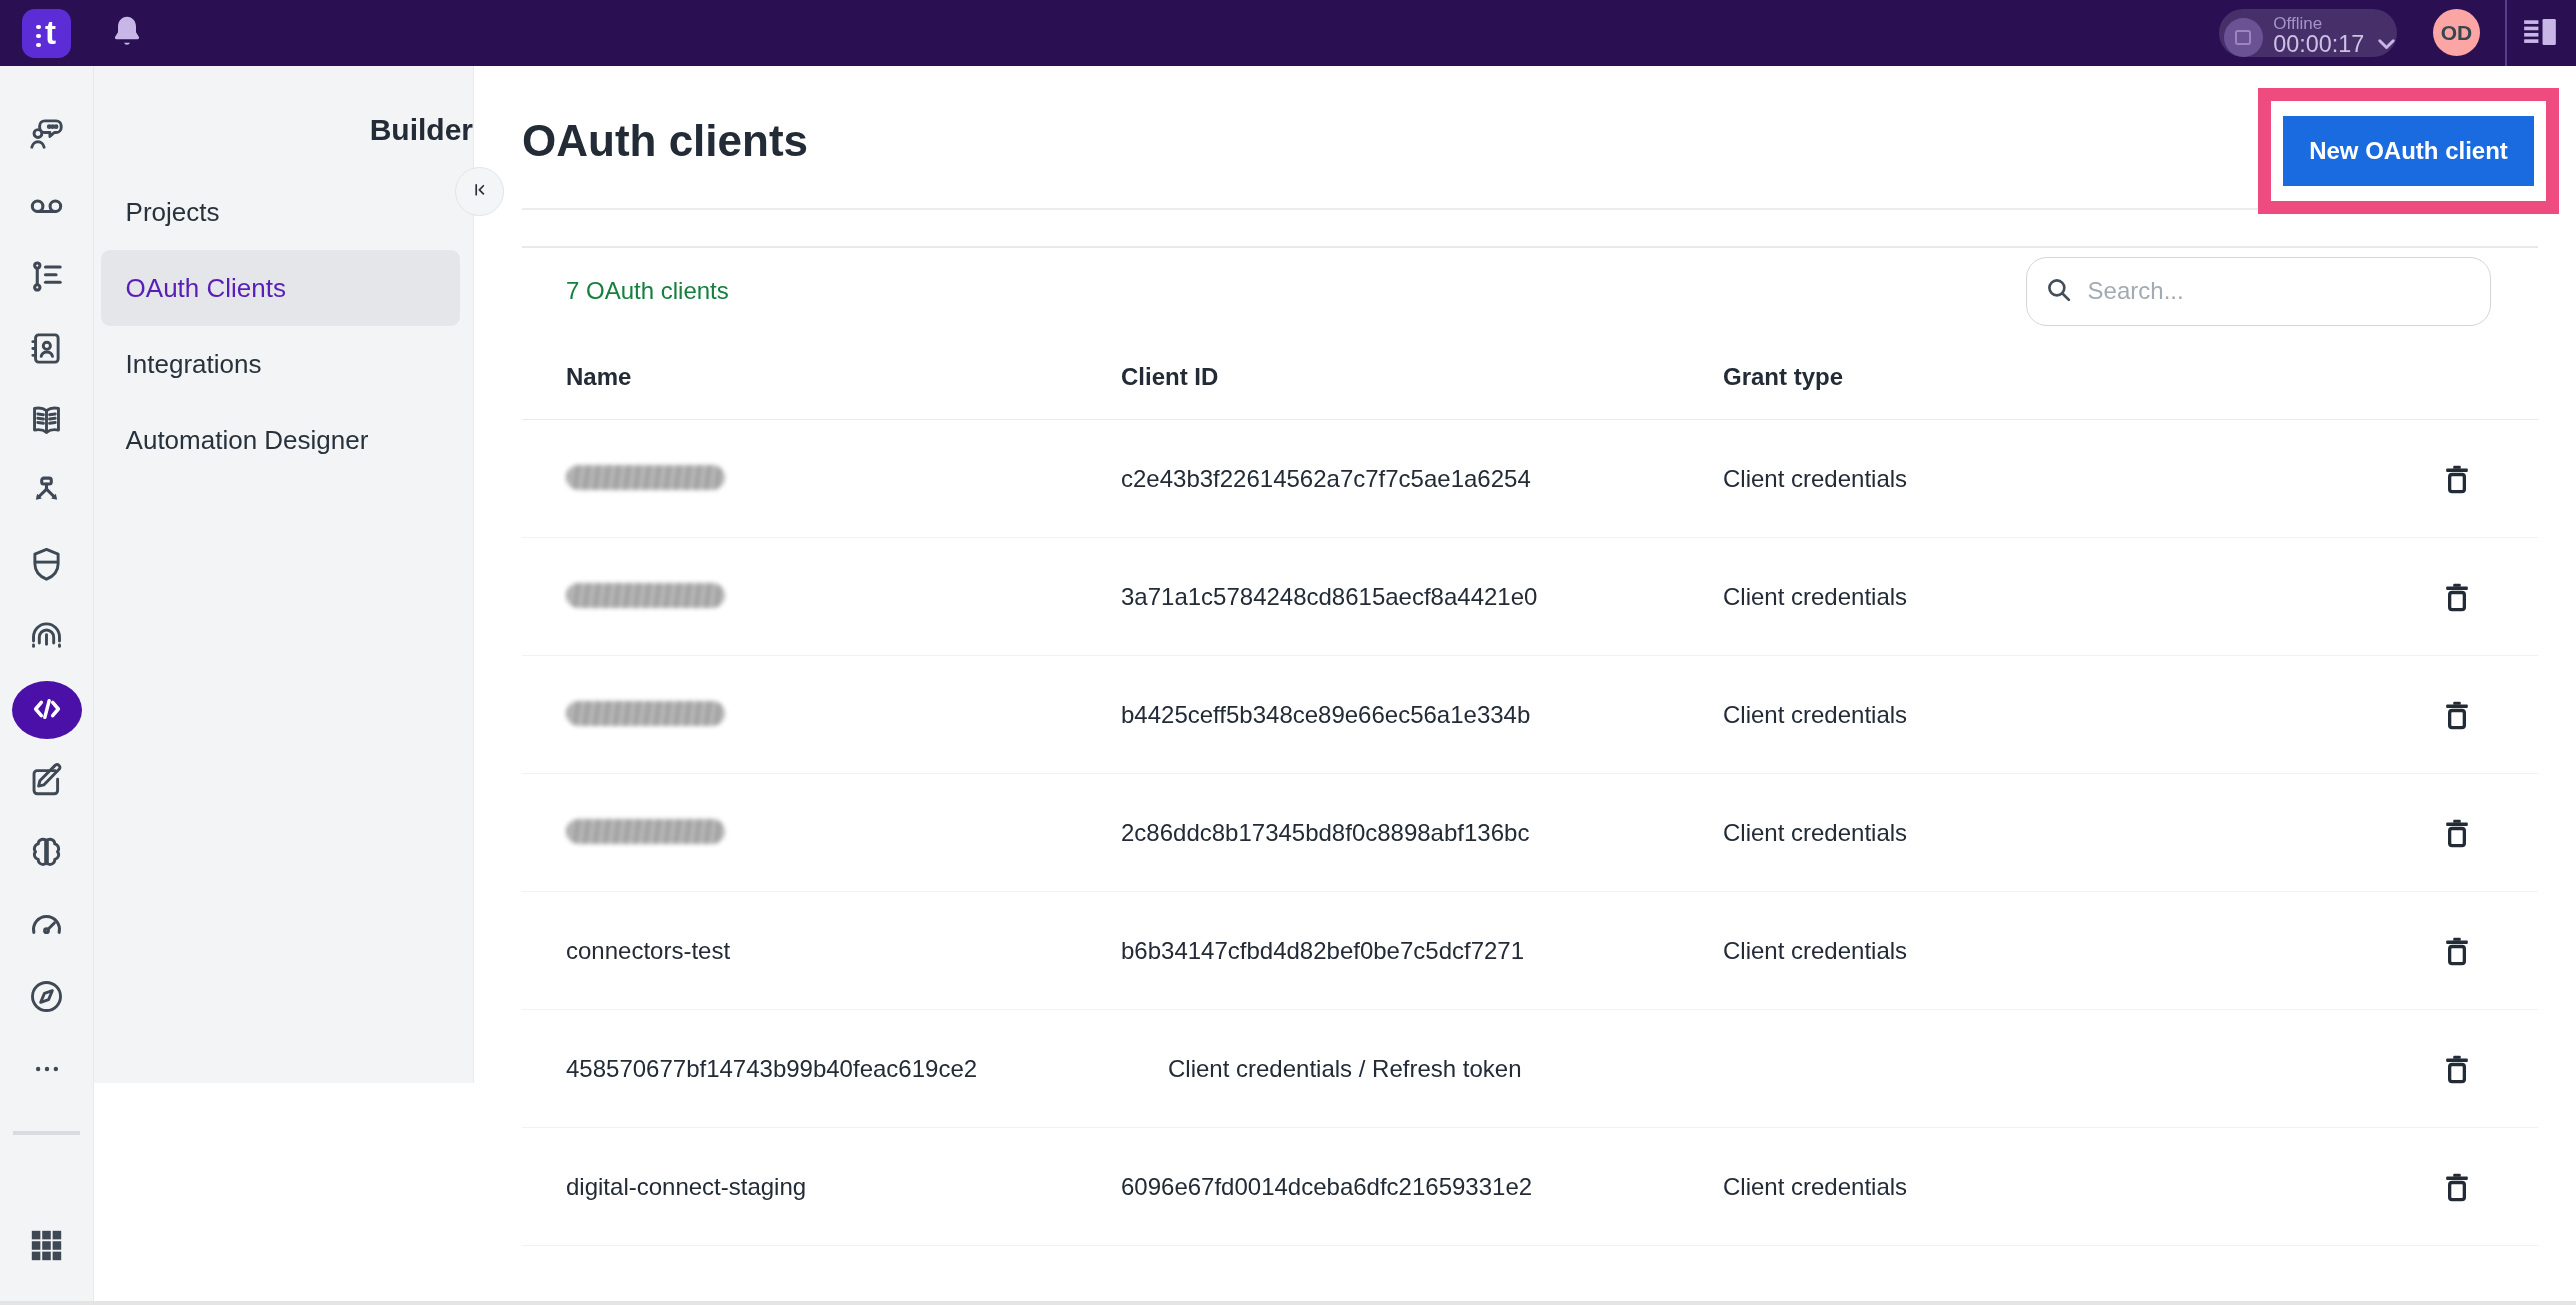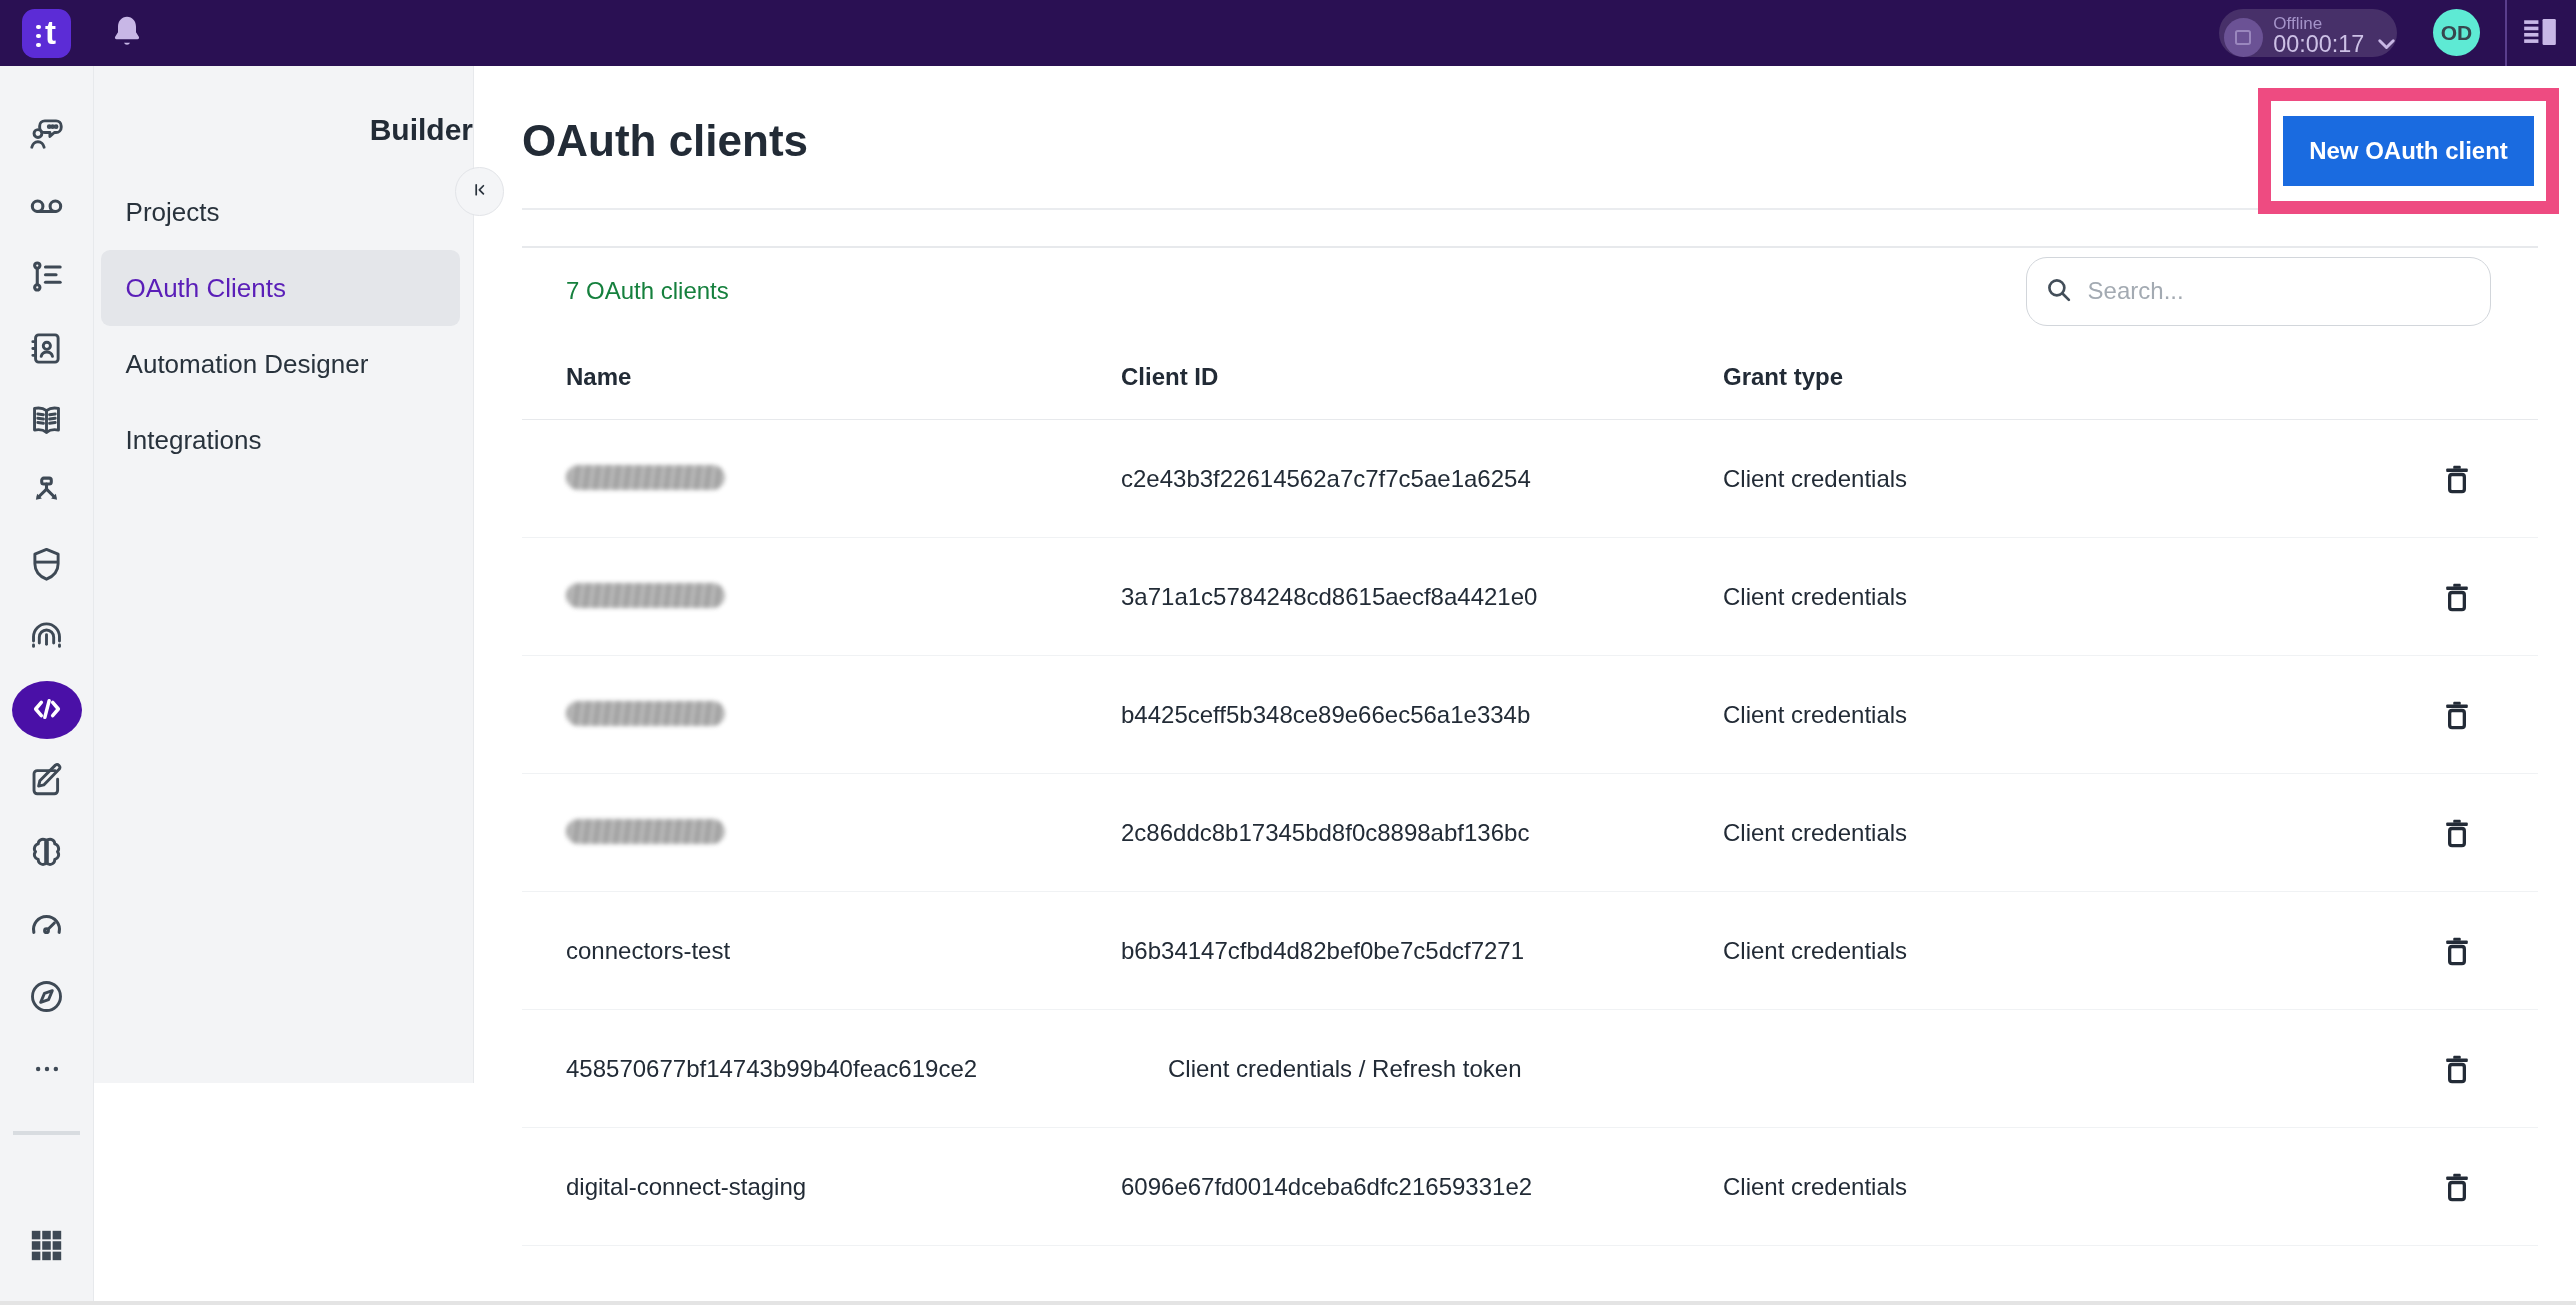--- a/index.html
+++ b/index.html
@@ -19,21 +19,21 @@
                  background:#473069; display:flex; align-items:flex-end; cursor:pointer; }
   .stop-circle { width:39px; height:39px; border-radius:50%; background:#6B5295; margin-left:4.5px;
                  display:flex; align-items:center; justify-content:center; flex:none; }
   .stop-square { width:15.3px; height:15.3px; border:2.7px solid #9A87BE; border-radius:2.7px; }
   .status-text { margin-left:10.8px; display:flex; flex-direction:column; line-height:1.05; }
   .status-label { font-size:17px; color:#A493C9; }
   .status-timer { font-size:23.4px; color:#CDC1E6; }
   .pill-chevron { margin-left:9px; display:flex; }
 
   .avatar { position:absolute; right:96px; top:9px; width:47px; height:47px; border-radius:50%;
-            background:#5eead4; display:flex; align-items:center; justify-content:center;
+            background:#fca5a5; display:flex; align-items:center; justify-content:center;
             font-weight:bold; font-size:21px; color:#37474F; cursor:pointer; }
   .topbar-divider { position:absolute; right:69px; top:0; width:1.8px; height:66px; background:#5A3E8C; }
   .panel-btn { position:absolute; right:16px; top:13.5px; width:41px; height:40px; display:flex; align-items:center; justify-content:center; cursor:pointer; }
 
   
   .rail { position:absolute; left:0; top:66px; width:94px; height:1239px; background:#F3F4F6;
           border-right:1.8px solid #E7E9EC; display:flex; flex-direction:column; align-items:center; padding-top:32px; z-index:30; }
   .rail-slot { width:94px; height:72px; flex:none; display:flex; align-items:center; justify-content:center;
                color:#3E4955; cursor:pointer; }
   .rail-slot.active { color:#fff; }
@@ -296,22 +296,22 @@
         </svg>
       </span>
     </div>
   </nav>
 
   <aside class="sidebar">
     <div class="sidebar-title">Builder</div>
     <ul class="menu">
       <li class="menu-item">Projects</li>
       <li class="menu-item active">OAuth Clients</li>
+      <li class="menu-item">Integrations</li>
       <li class="menu-item">Automation Designer</li>
-      <li class="menu-item">Integrations</li>
     </ul>
   </aside>
   <div class="collapse-btn">
     <span>
       <svg width="21.6" height="21.6" viewBox="0 0 24 24" fill="none" stroke="#2A333D" stroke-width="1.9" stroke-linecap="round" stroke-linejoin="round">
         <path d="M8,6.5 V17.5"></path>
           <path d="M16,7.5 L11.5,12 L16,16.5"></path>
       </svg>
     </span>
   </div>

